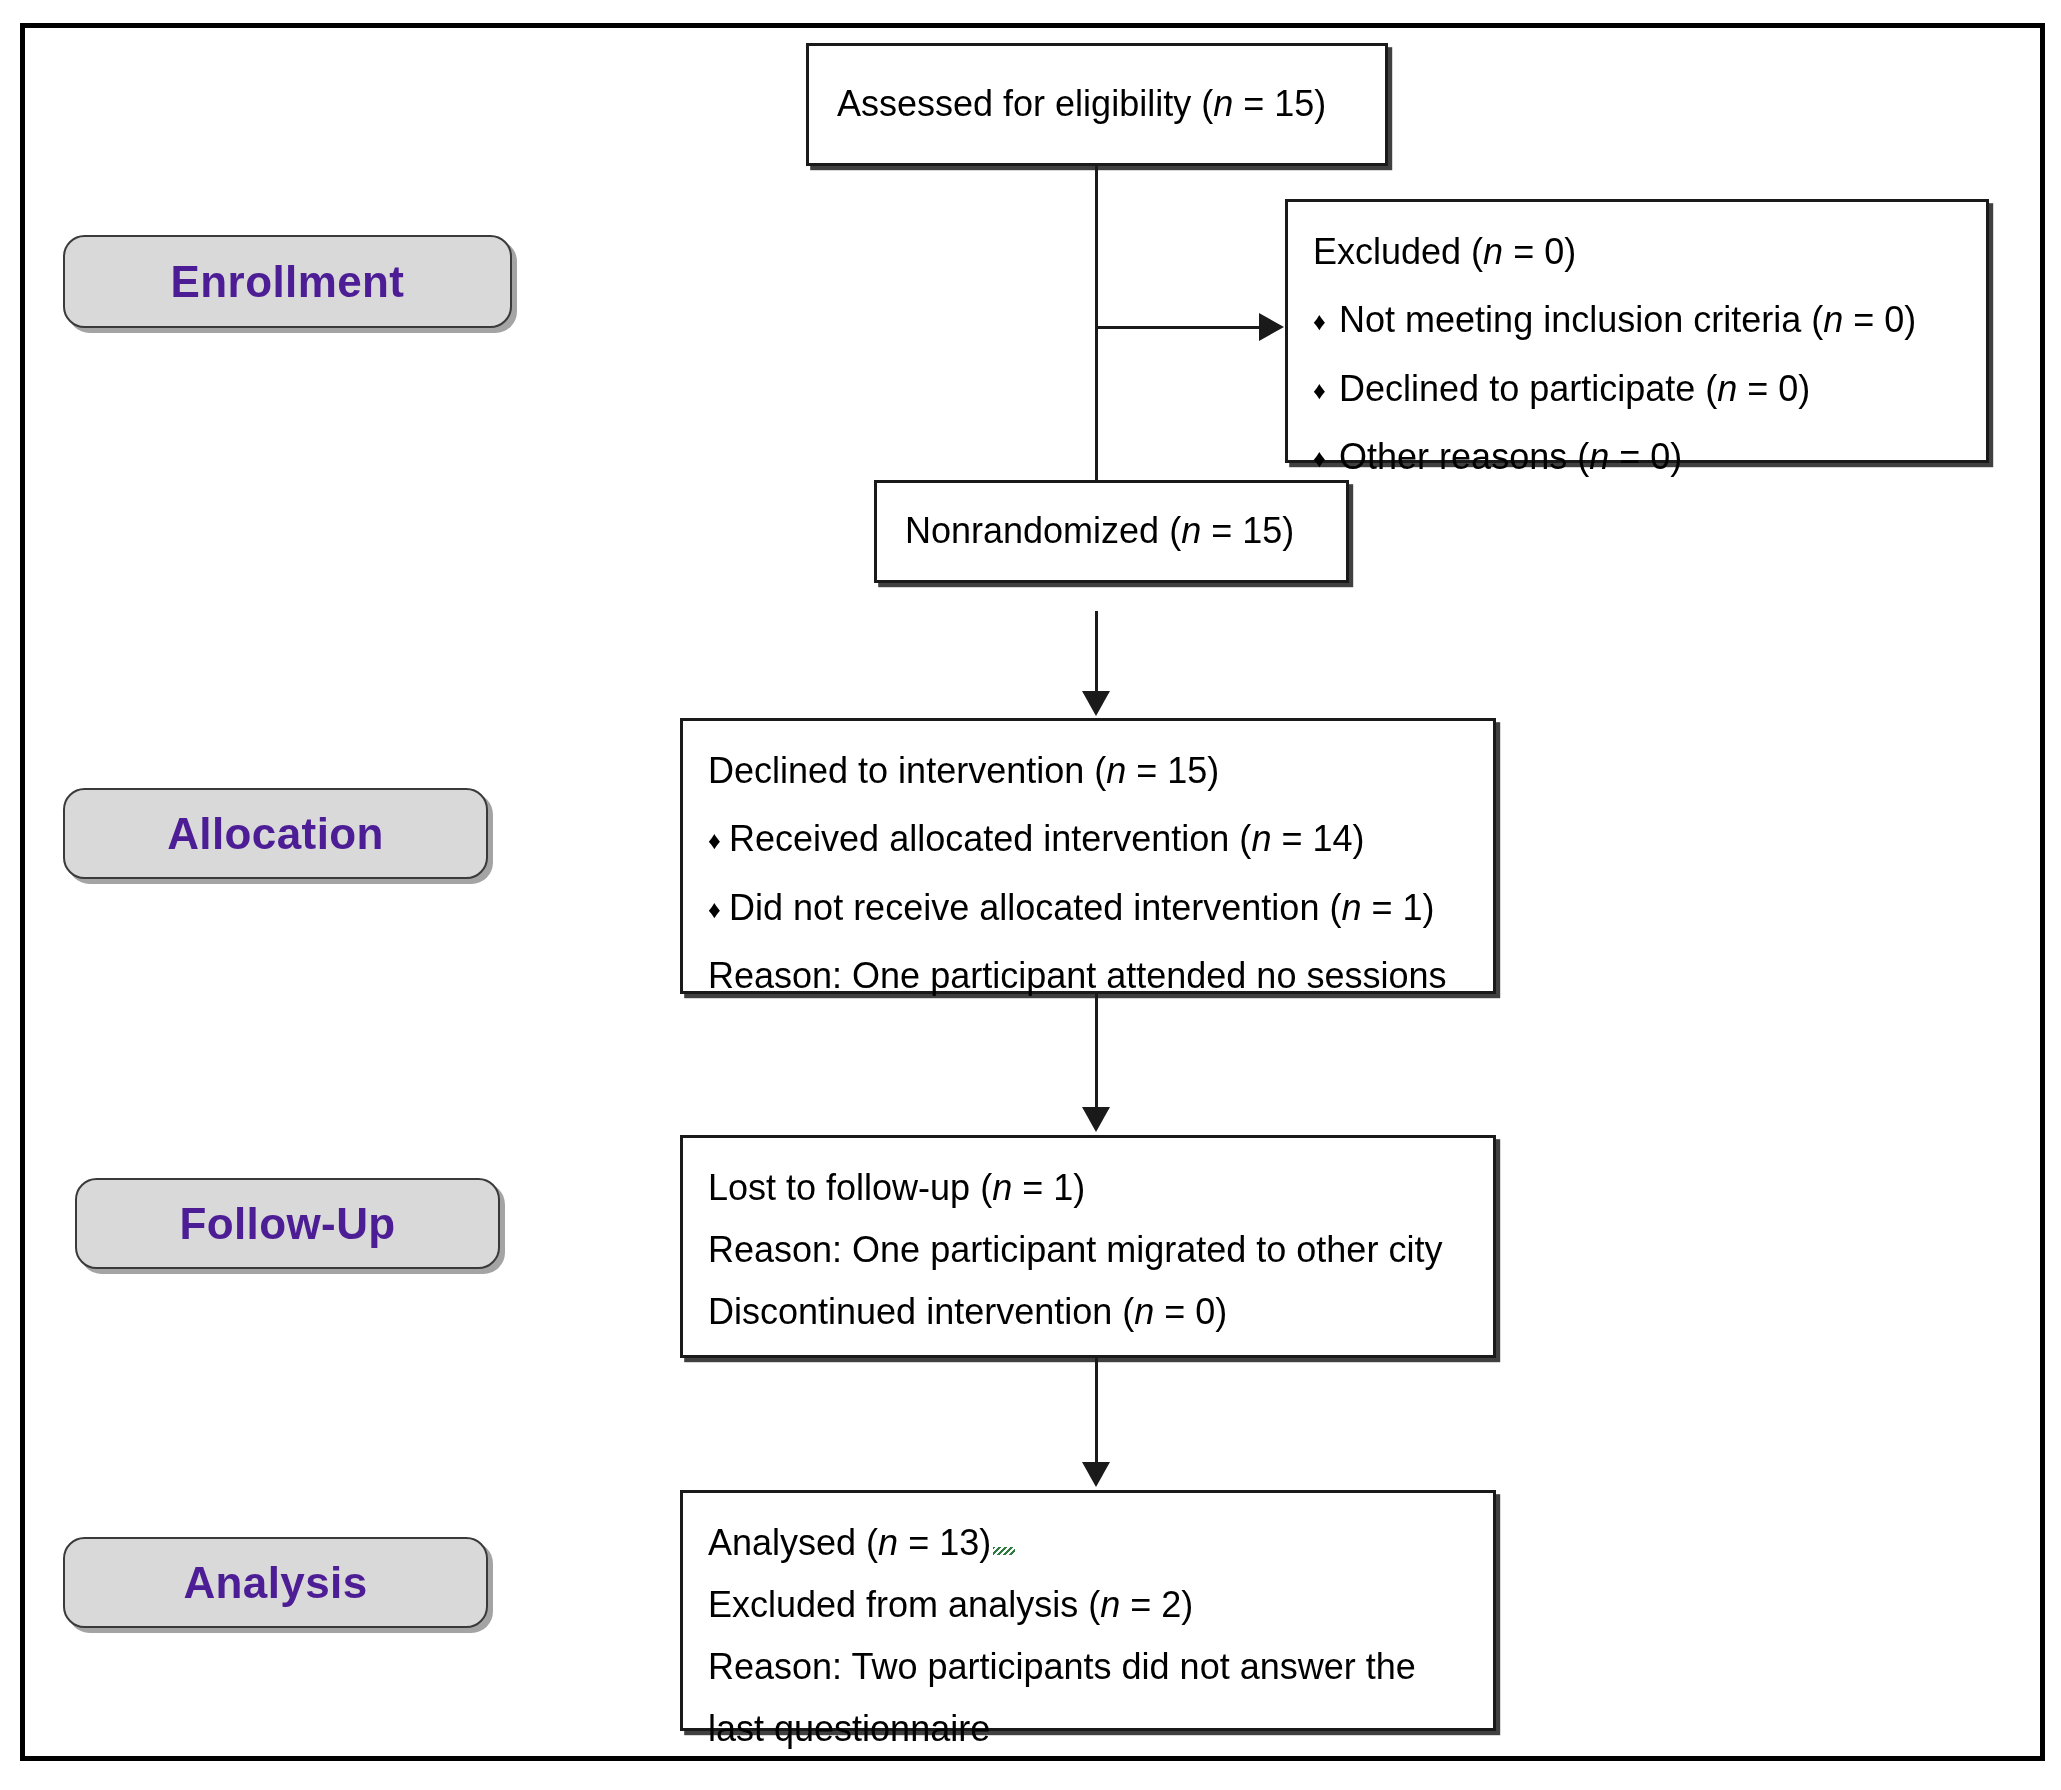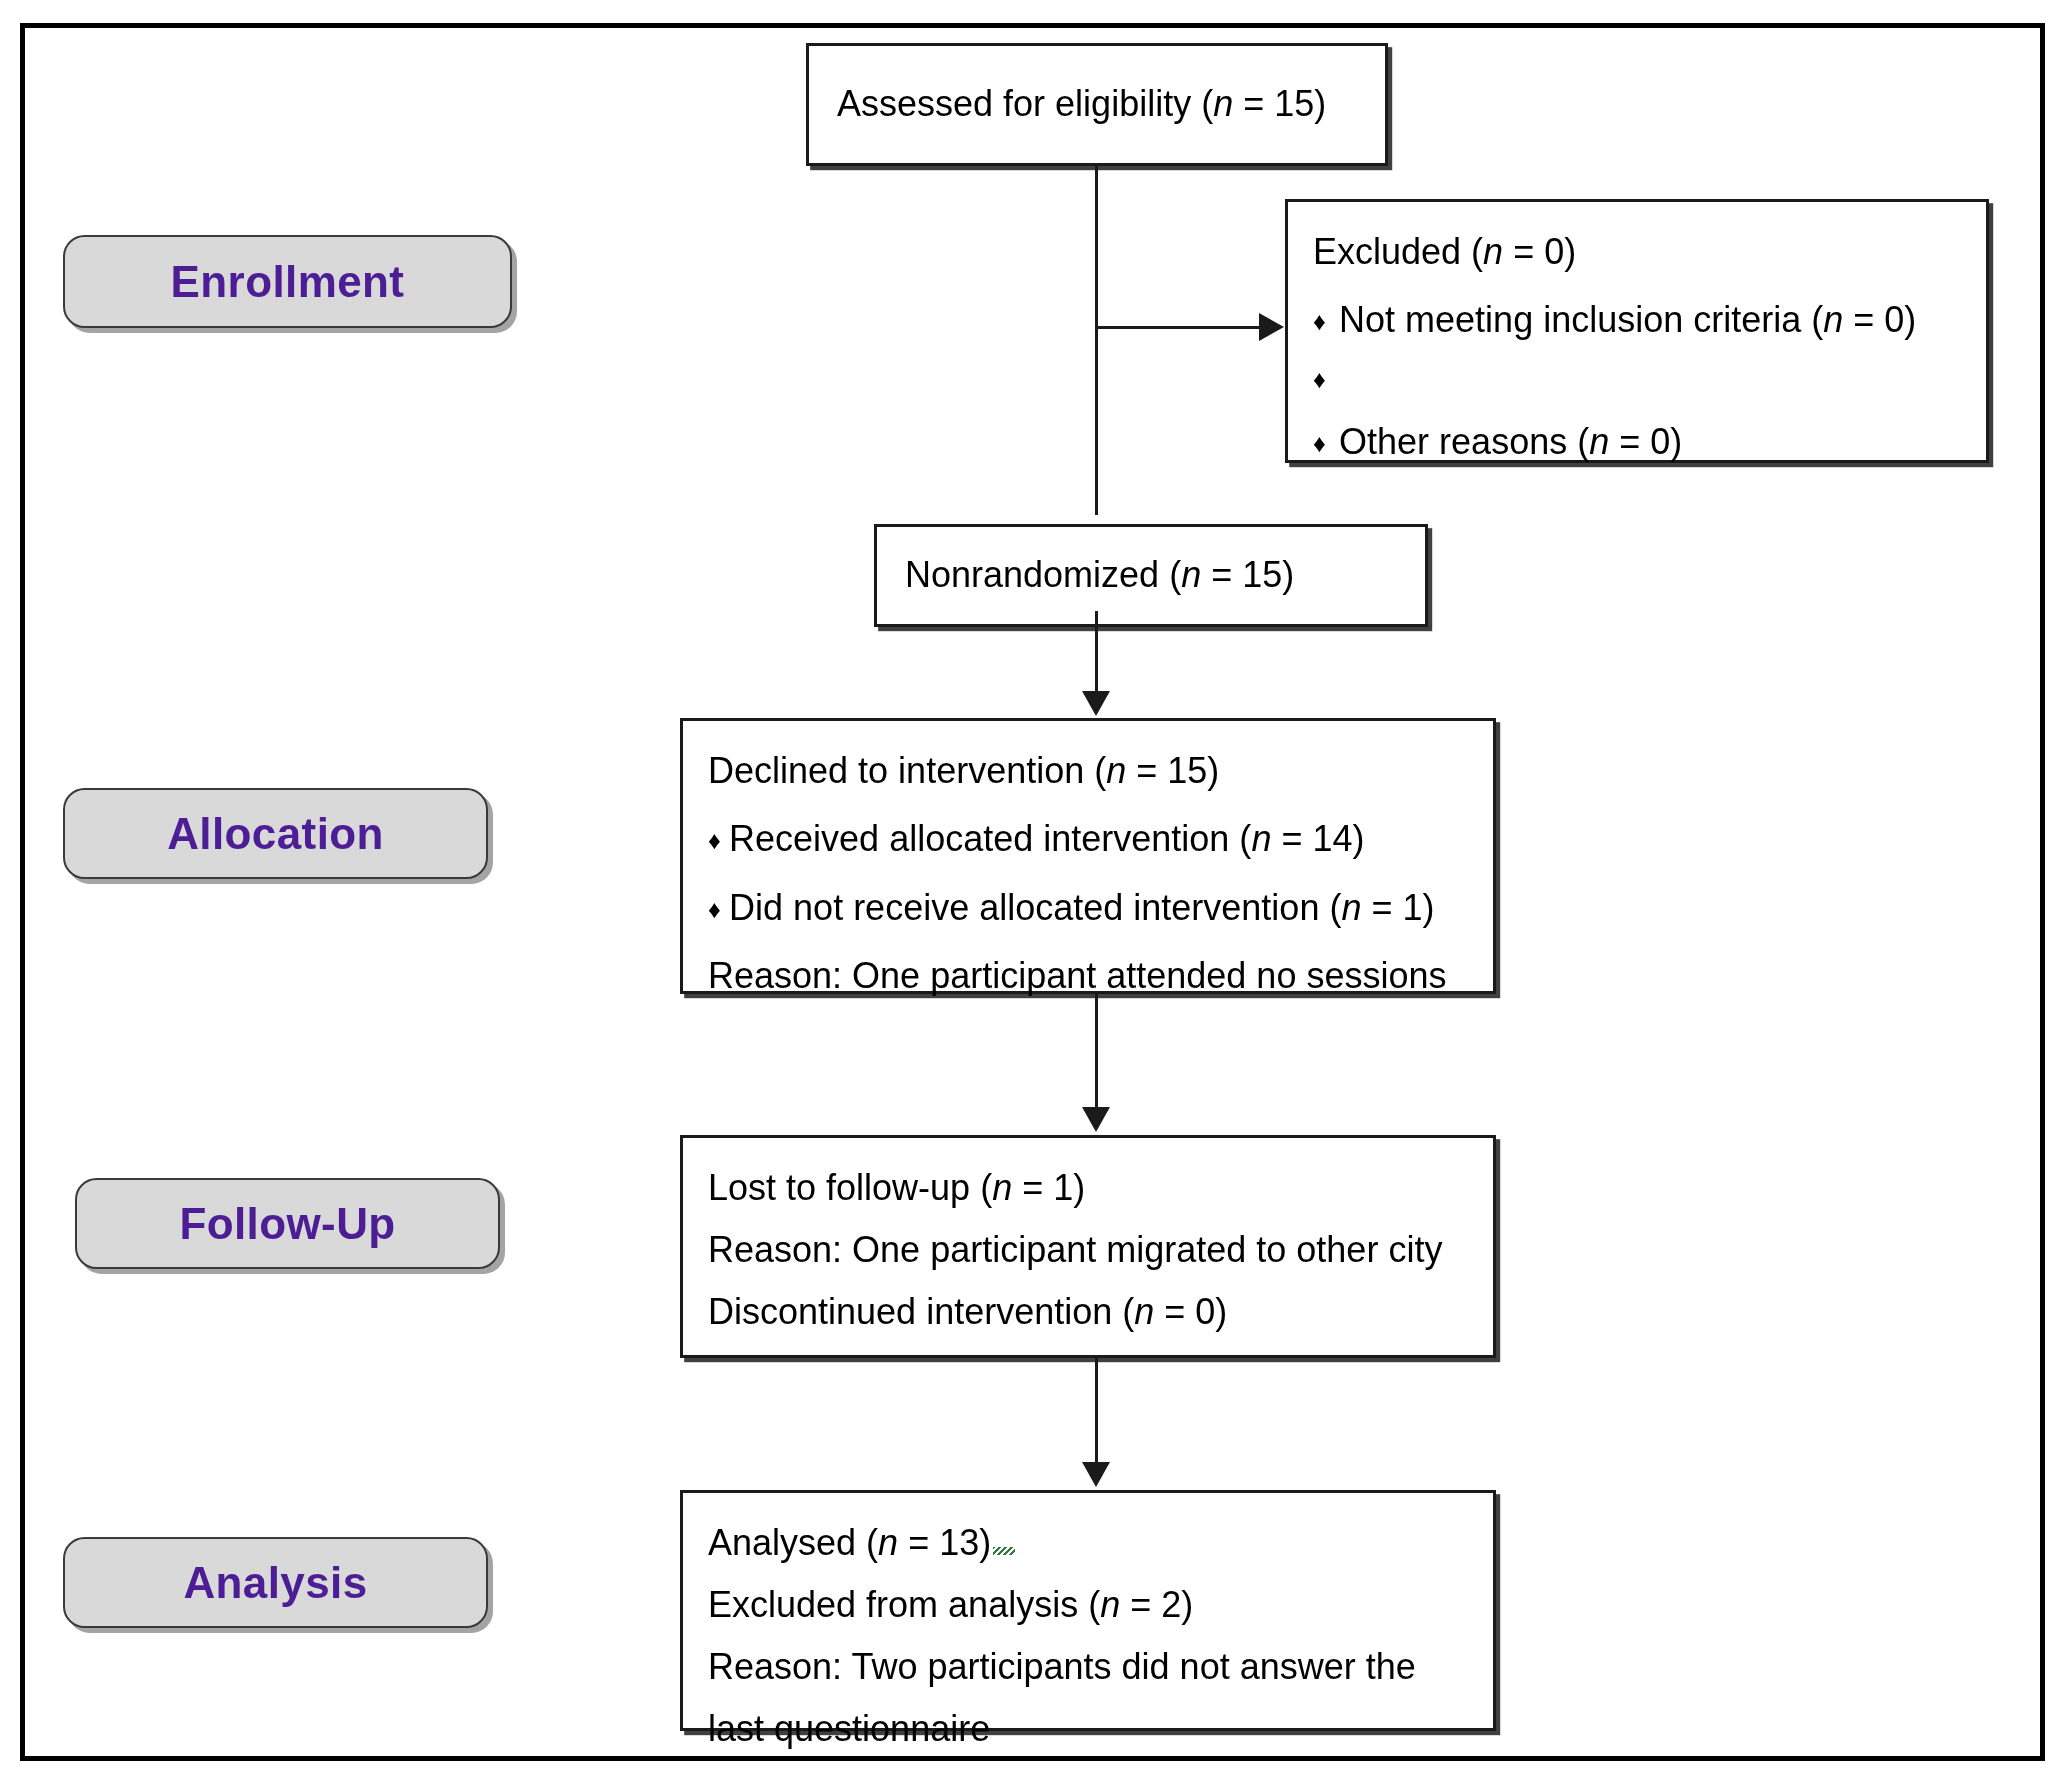--- a/index.html
+++ b/index.html
@@ -177,29 +177,30 @@
       <span>Excluded (</span><i class="n">n</i><span> = 0)</span>
     </span>
     <div class="gap-md"></div>
     <div class="bullet-line">
       <span class="bullet-glyph">♦</span>
       <span><span>Not meeting inclusion  criteria (</span><i class="n">n</i><span> = 0)</span></span>
     </div>
     <div class="gap-md"></div>
     <div class="bullet-line">
       <span class="bullet-glyph">♦</span>
+      <span><span>Declined to participate  (</span><i class="n">n</i><span> = 0)</span></span>
     </div>
     <div class="gap-md"></div>
     <div class="bullet-line">
       <span class="bullet-glyph">♦</span>
       <span><span>Other reasons (</span><i class="n">n</i><span> = 0)</span></span>
     </div>
   </div>
 
-  <div class="flow-box flush" style="left:874px; top:524px; width:554px; height:103px;">
+  <div class="flow-box flush" style="left:874px; top:480px; width:475px; height:103px;">
     <span class="line">
       <span>Nonrandomized  (</span><i class="n">n</i><span> = 15)</span>
     </span>
   </div>
 
   <div class="vline" style="left:1095px; top:611px; height:83px;"></div>
   <div class="arrow-down" style="left:1082px; top:691px;"></div>
 
   <div class="flow-box" style="left:680px; top:718px; width:816px; height:276px; padding:30px 25px 16.6px 25px;">
     <span class="line">

